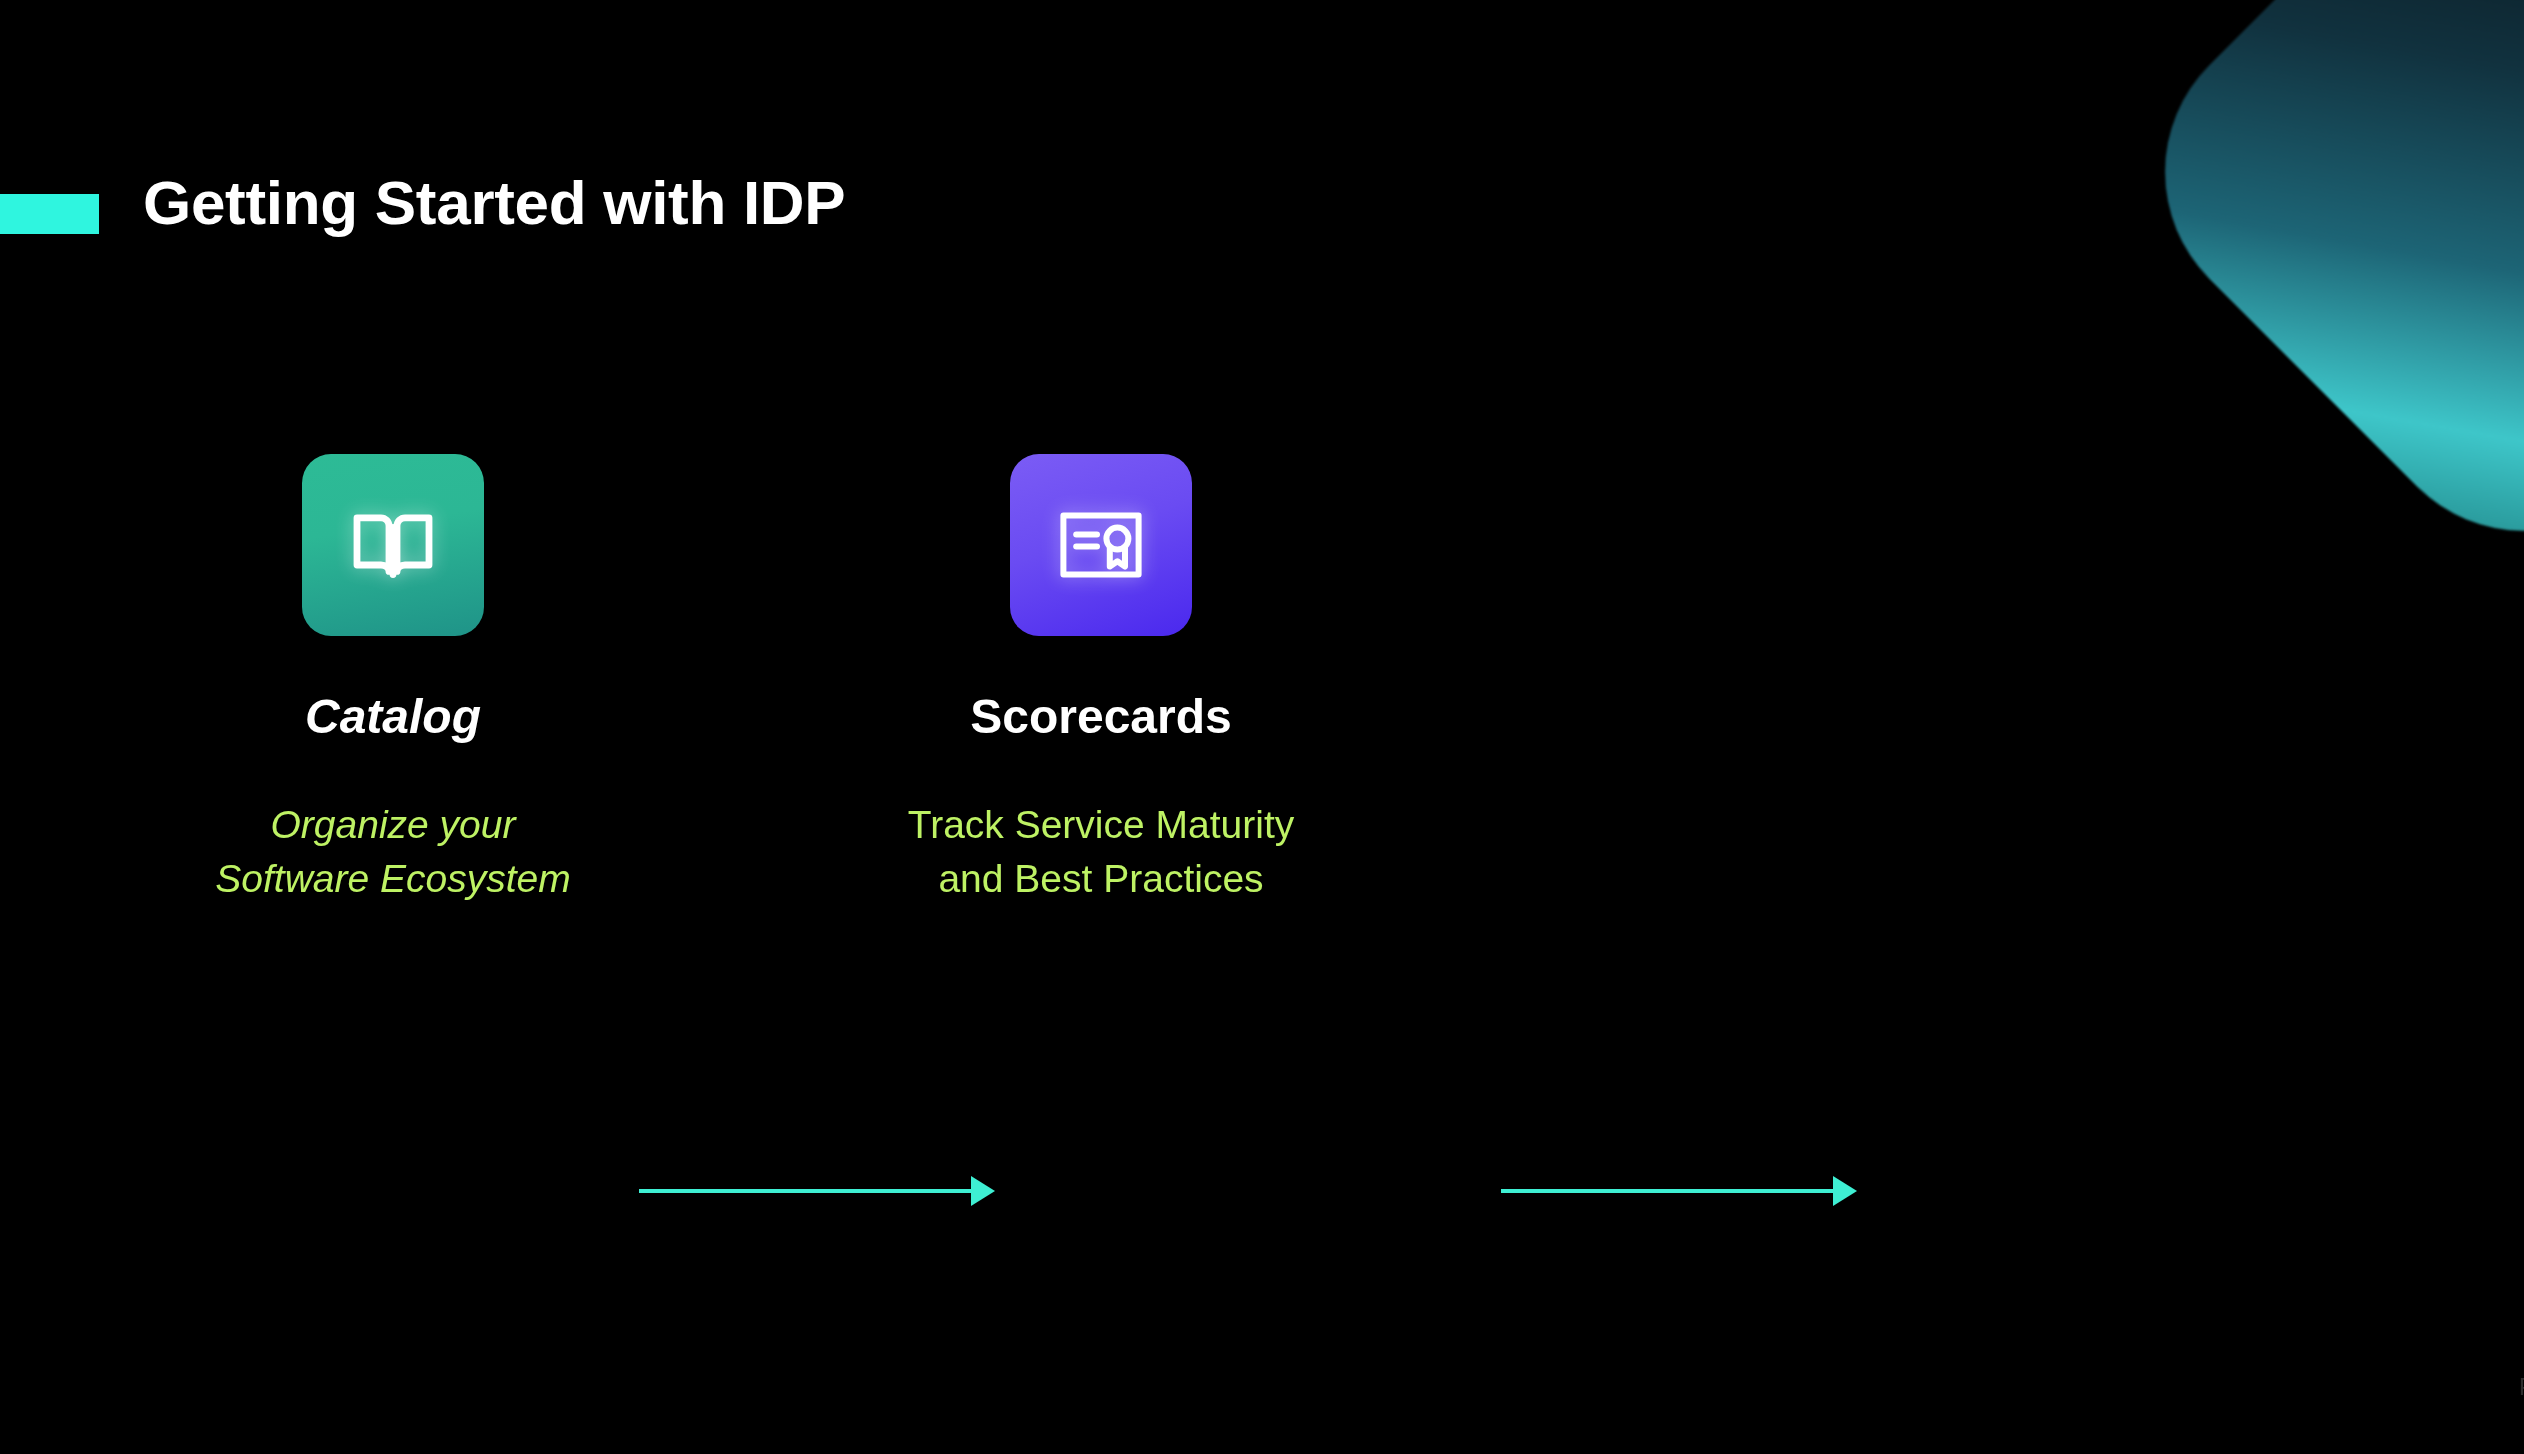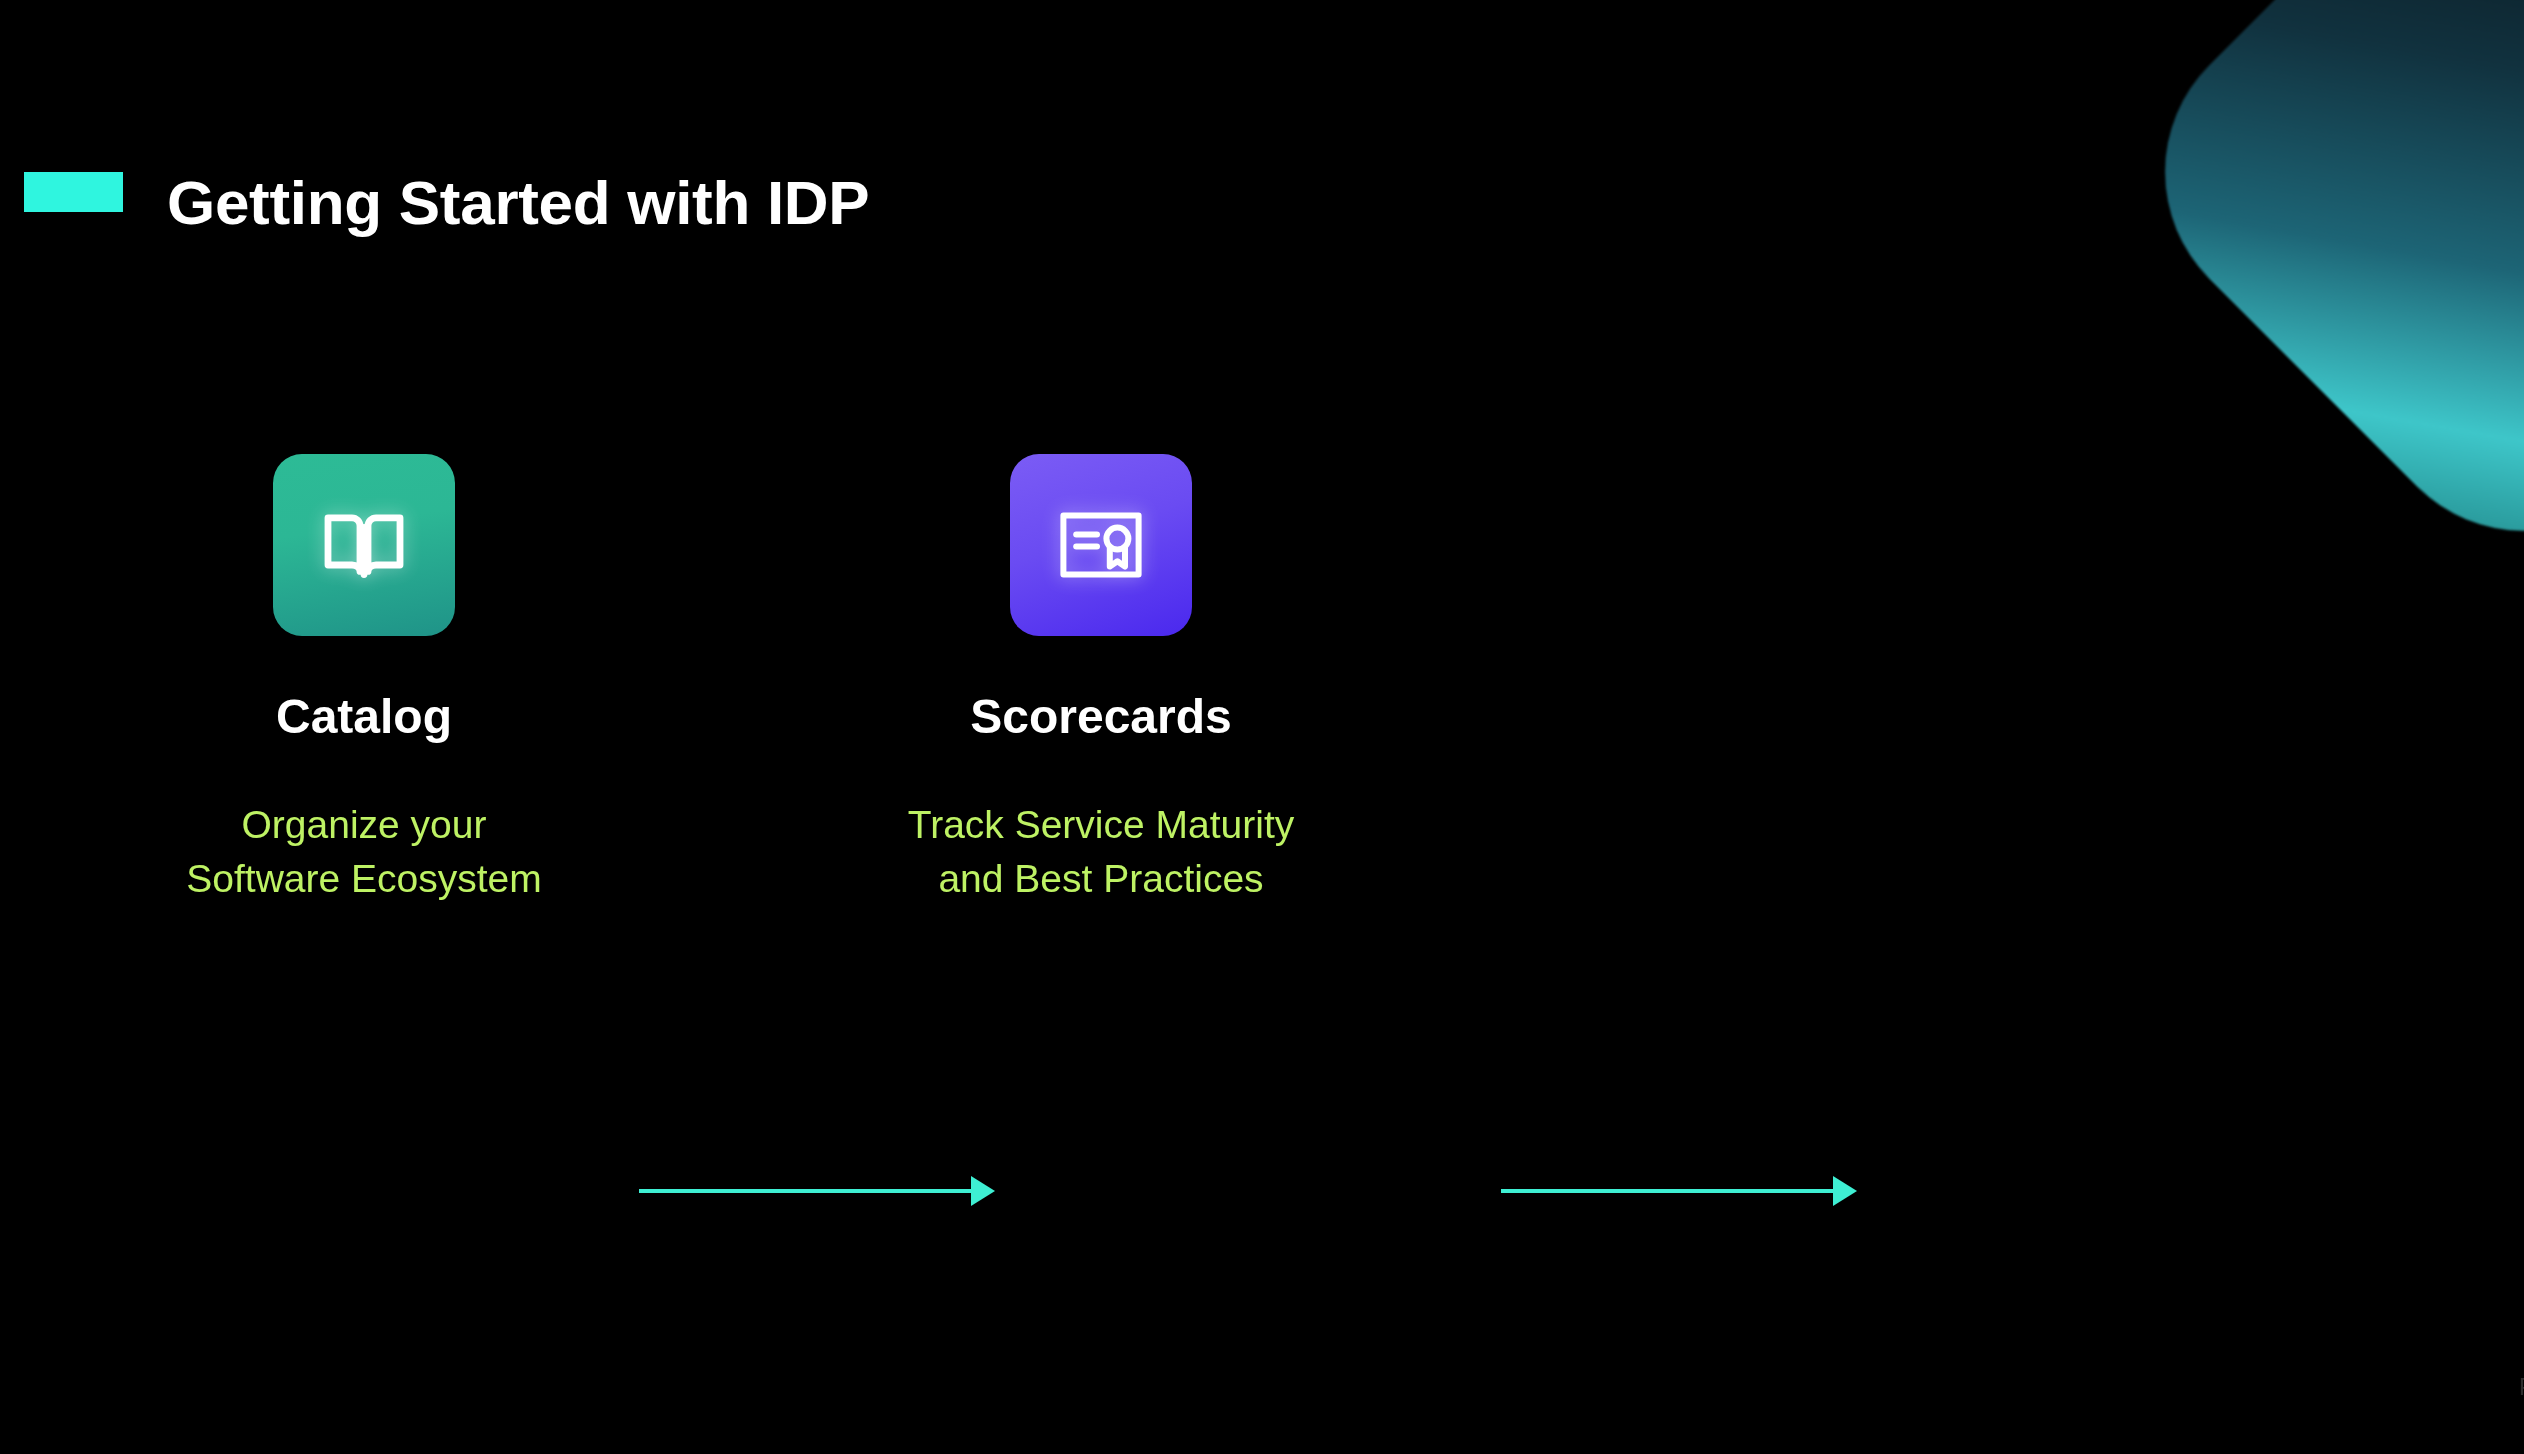--- a/index.html
+++ b/index.html
@@ -34,23 +34,22 @@
     filter:blur(1px);
     z-index:0;
   }
 
   
   .title-row {
     position:absolute;
     top:172px;
     left:0;
     display:flex;
-    align-items:flex-start;
+    align-items:flex-end;
     z-index:3;
-    padding-left:24px;
   }
 
   .title-accent {
     width:99px;
     height:40px;
     background:#2FF5DF;
     flex:none;
   }
 
   .title-text {
@@ -79,21 +78,21 @@
   }
 
   .step {
     position:absolute;
     width:434px;
     top:0;
     display:flex;
     flex-direction:column;
     align-items:center;
   }
-  .step-0 { left:147px; }
+  .step-0 { left:176px;font-style:italic; }
   .step-1 { left:884px; }
   .step-2 { left:1692px; }
 
   .step-icon {
     width:182px;
     height:182px;
     border-radius:29px;
     display:flex;
     align-items:center;
     justify-content:center;

